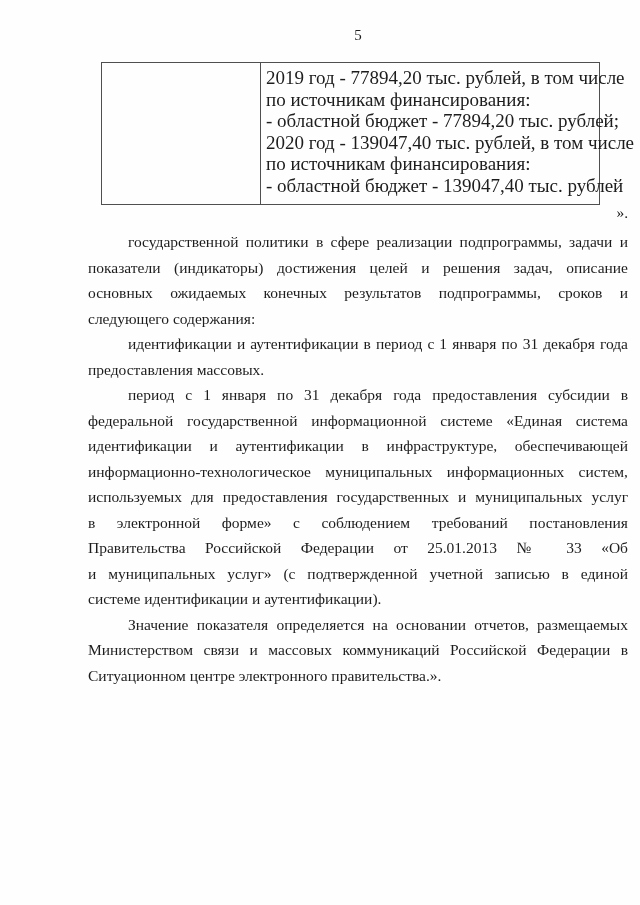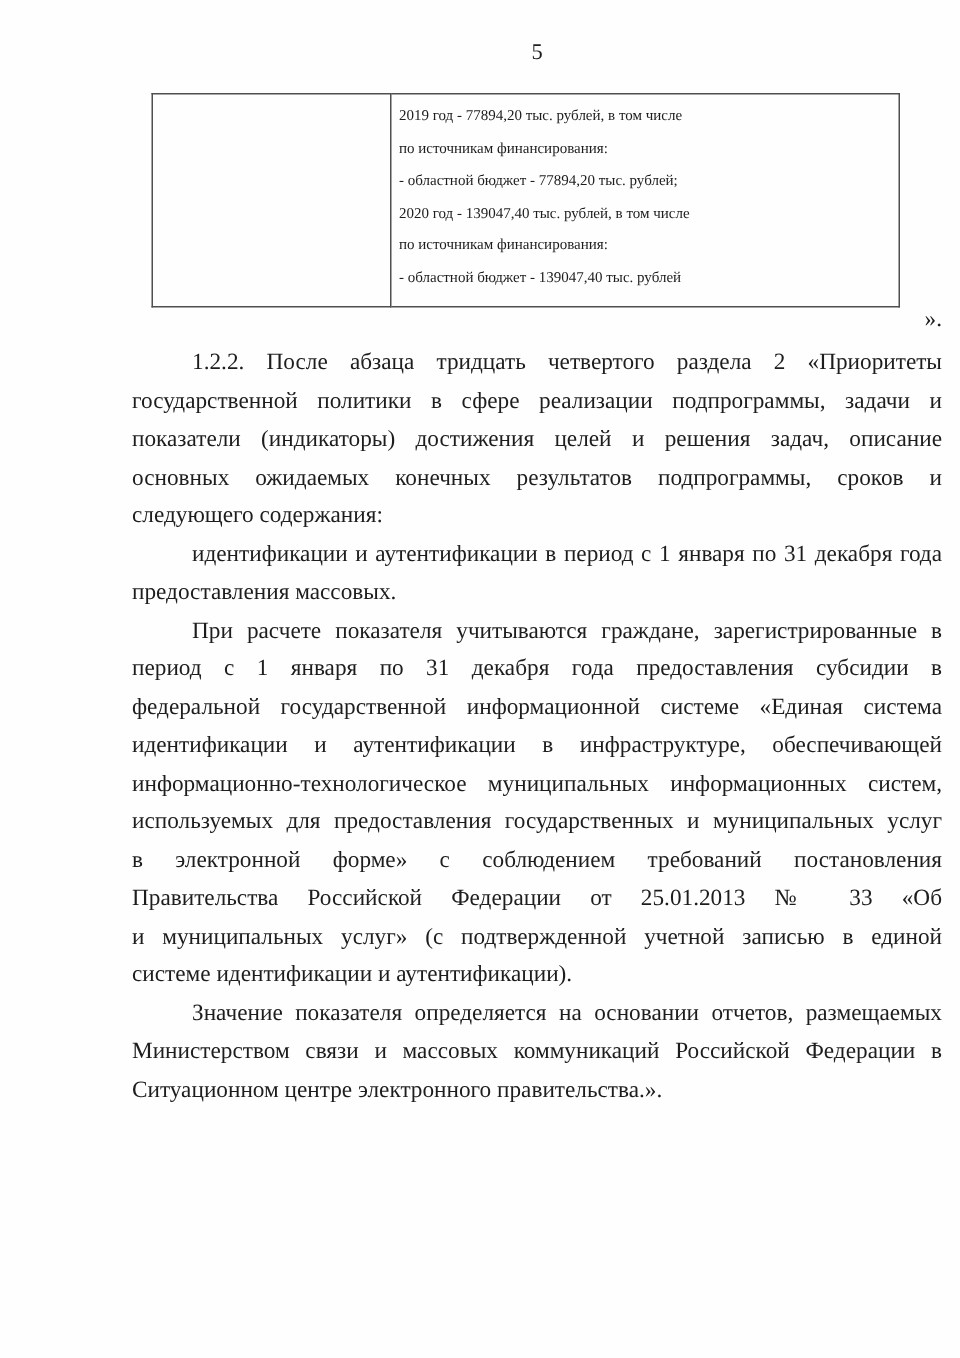--- a/index.html
+++ b/index.html
@@ -32,21 +32,21 @@
     border-collapse: collapse;
     table-layout: fixed;
   }
   .doc-table td {
     border: 1.5px solid #4f4f4f;
     vertical-align: top;
   }
   .cell-left  { width: 159px; }
   .cell-right { width: 339px; padding: 4px 2px 8px 5px; }
   .cell-right .line {
-    font-size: 10px;
+    font-size: 19px;
     line-height: 21.5px;
     text-align: left;
     white-space: nowrap;
   }
   .closing-quote {
     position: absolute;
     top: 204px;
     left: 88px;
     width: 540px;
     text-align: right;
@@ -87,32 +87,30 @@
             <div class="line">- областной бюджет - 139047,40 тыс. рублей</div>
           </td>
       </tr>
     </tbody>
   </table>
 
   <div class="closing-quote">».</div>
 
   <div class="body-text">
     <div class="para">
-        <div class="line">1.2.2.  После  абзаца  тридцать  четвертого  раздела  2  «Приоритеты</div>
         <div class="line">государственной политики в сфере реализации подпрограммы, задачи и</div>
         <div class="line">показатели (индикаторы) достижения целей и решения задач, описание</div>
         <div class="line">основных ожидаемых конечных результатов подпрограммы, сроков и</div>
         <div class="line">следующего содержания:</div>
       </div>
     <div class="para">
         <div class="line">идентификации и аутентификации в период с 1 января по 31 декабря года</div>
         <div class="line">предоставления массовых.</div>
       </div>
     <div class="para">
-        <div class="line">При расчете показателя учитываются граждане, зарегистрированные в</div>
         <div class="line">период с 1 января по 31 декабря года предоставления субсидии в</div>
         <div class="line">федеральной государственной информационной системе «Единая система</div>
         <div class="line">идентификации и аутентификации в инфраструктуре, обеспечивающей</div>
         <div class="line">информационно-технологическое муниципальных информационных систем,</div>
         <div class="line">используемых для предоставления государственных и муниципальных услуг</div>
         <div class="line">в  электронной  форме»  с  соблюдением  требований  постановления</div>
         <div class="line">Правительства  Российской  Федерации  от  25.01.2013  №  33  «Об</div>
         <div class="line">и муниципальных услуг» (с подтвержденной учетной записью в единой</div>
         <div class="line">системе идентификации и аутентификации).</div>
       </div>

